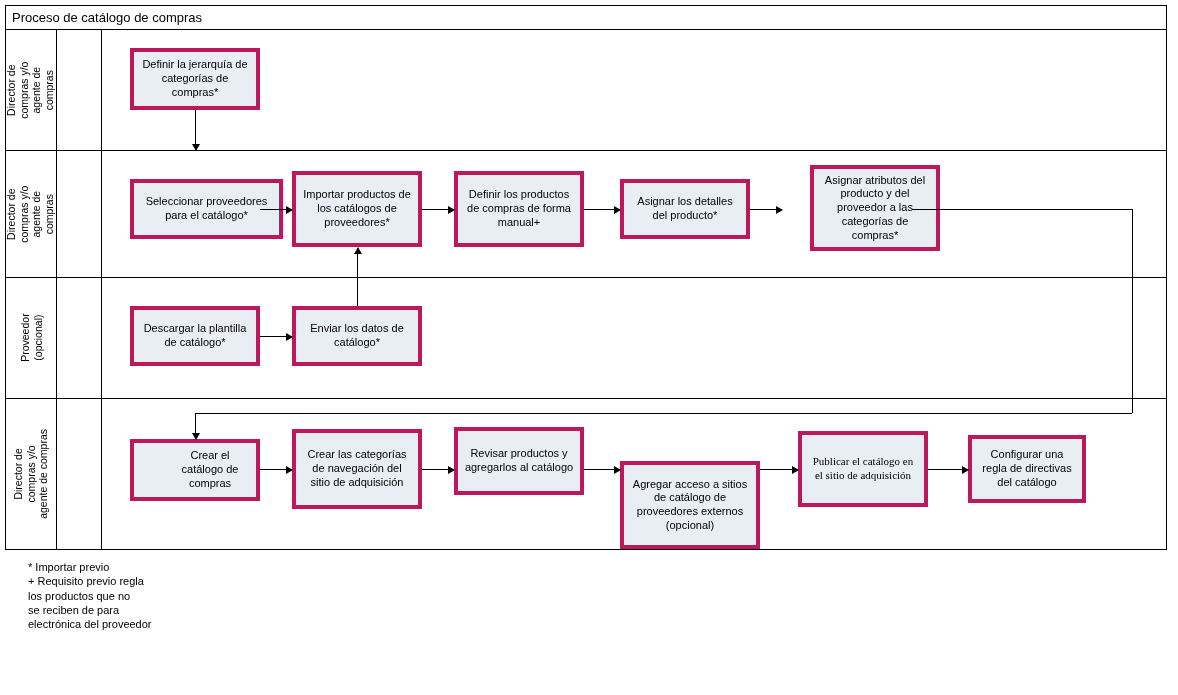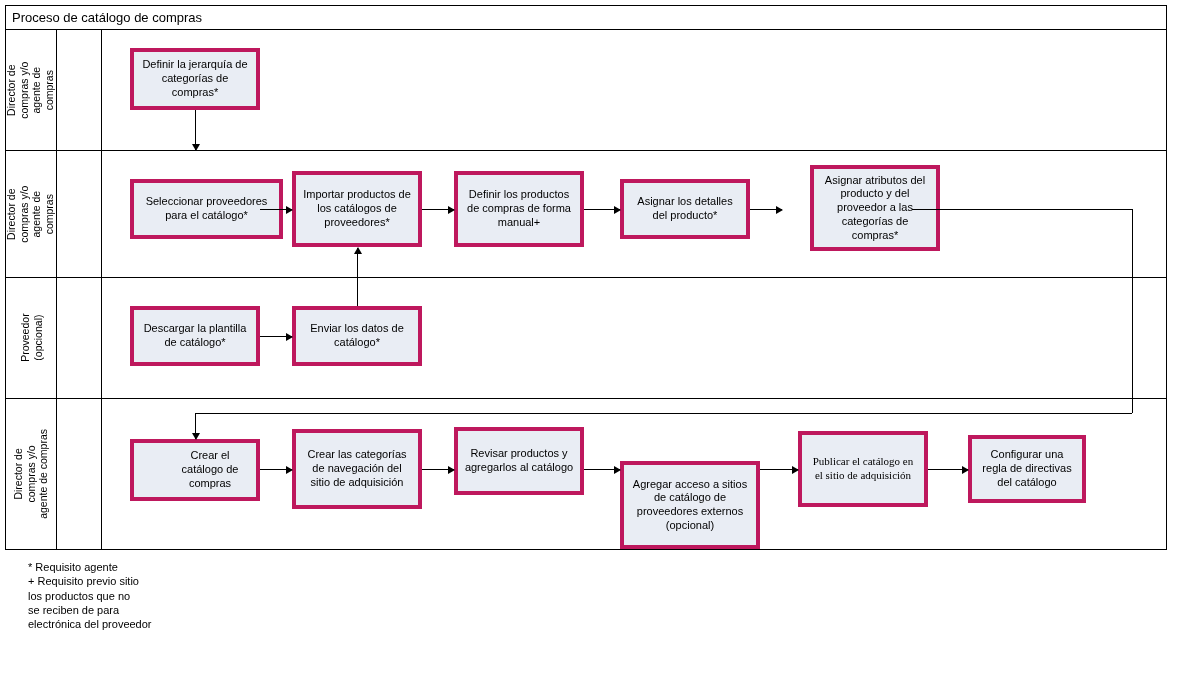--- a/index.html
+++ b/index.html
@@ -200,18 +200,18 @@
         <div class="line-v" style="left:1030px; top:0px; height:14px;"></div>
         <div class="line-h" style="left:93px; top:14px; width:937px;"></div>
         <div class="arrow-v down" style="left:93px; top:14px; height:26px;"></div>
       </div>
     </div>
 
   </div>
 </div>
 
 <div class="footnotes">
-  <div>* Requisito agente</div>
-  <div>+ Requisito previo sitio</div>
+  <div>* Importar previo</div>
+  <div>+ Requisito previo regla</div>
   <div>  los productos que no</div>
   <div>  se reciben de para</div>
   <div>  electrónica del proveedor</div>
 </div>
 
 </body></html>

